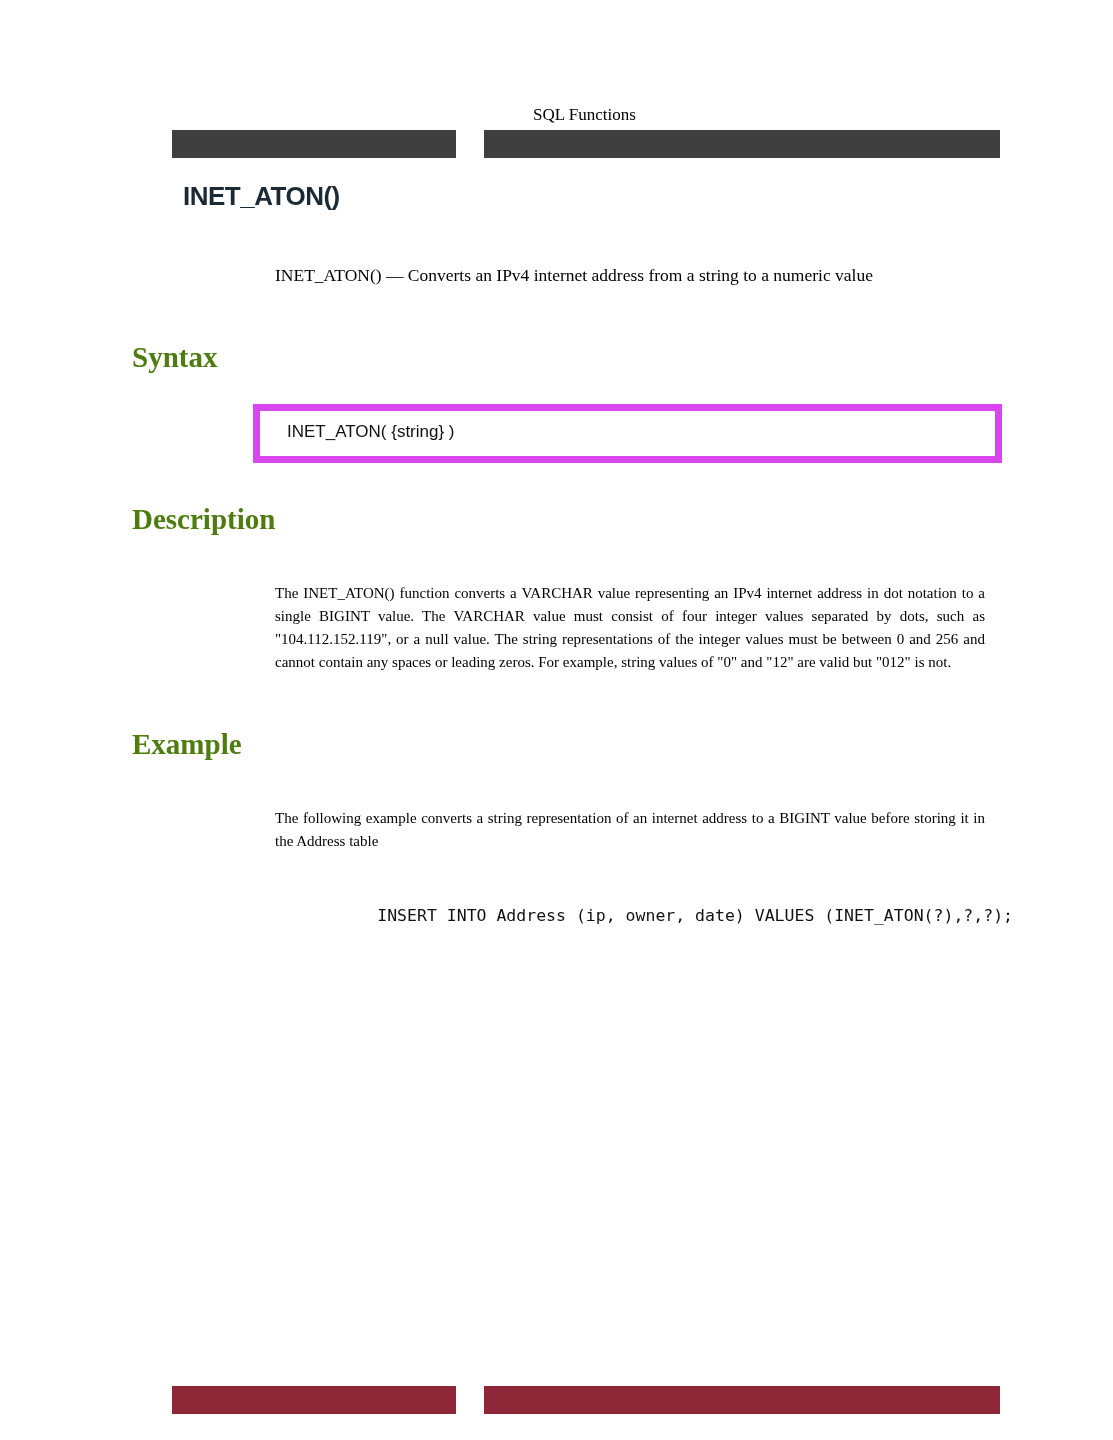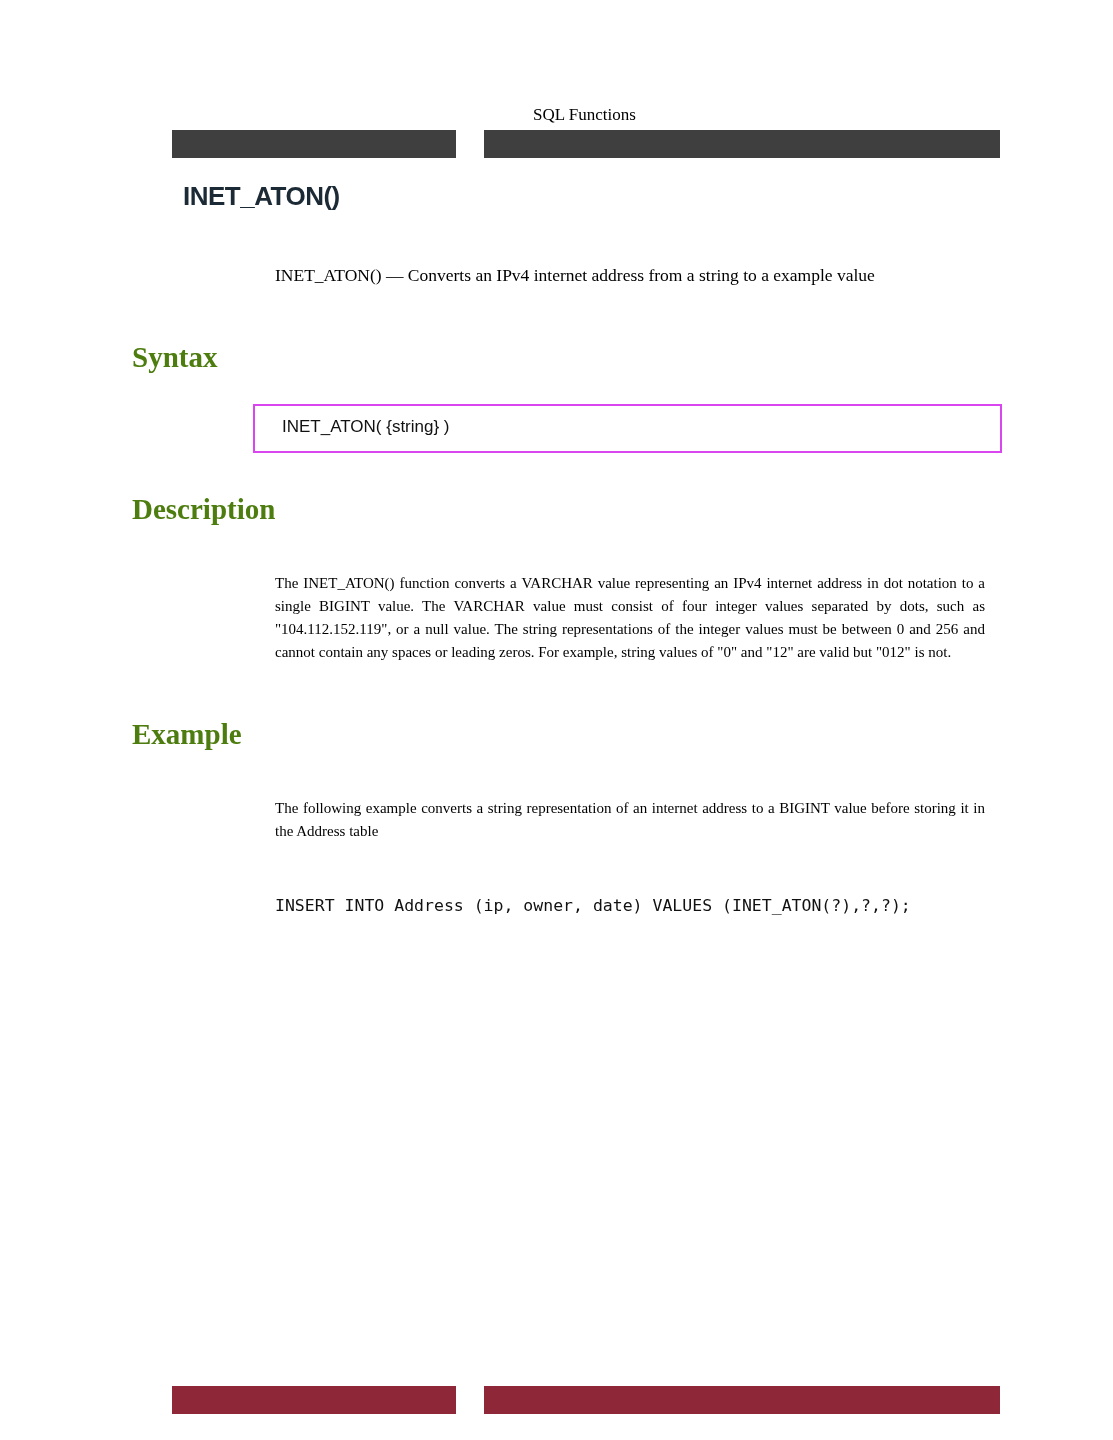--- a/index.html
+++ b/index.html
@@ -74,21 +74,21 @@
     margin-top: 26px;
     font-family: Liberation Serif, serif;
     font-weight: 700;
     font-size: 29px;
     line-height: 1.15;
     color: #4d7c0f;
   }
 
   .syntax-box {
     margin: 16px 125px 0 211px;
-    border: 2px solid #d946ef;
+    border: 7px solid #d946ef;
     background: #ffffff;
     padding: 11px 13px 13px 13px;
     font-family: "Liberation Sans", sans-serif;
     font-size: 17px;
     line-height: 1.2;
     color: #111111;
   }
 
   .body-para {
     margin: 18px 128px 0 219px;
@@ -98,40 +98,41 @@
   }
   .body-para + .body-para { margin-top: 15px; }
 
   .code-line {
     margin: 24px 100px 0 219px;
     font-family: "DejaVu Sans Mono", "Liberation Mono", monospace;
     font-size: 16.5px;
     line-height: 1.3;
     color: #111111;
     white-space: pre;
+    text-align: right;
   }
 </style>
 </head>
 <body>
 
 <div class="page">
 
   <div class="running-header">SQL Functions</div>
 
   <div class="rule rule-top">
     <div class="seg1"></div>
     <div class="gap"></div>
     <div class="seg2"></div>
   </div>
 
   <div class="content">
 
     <h1 class="doc-title">INET_ATON()</h1>
 
-    <p class="summary">INET_ATON() — Converts an IPv4 internet address from a string to a example value</p>
+    <p class="summary">INET_ATON() — Converts an IPv4 internet address from a string to a numeric value</p>
 
     <h2 class="sec-heading">Syntax</h2>
 
     <div class="syntax-box">
       <span>INET_ATON( {string} )</span>
     </div>
 
     <h2 class="sec-heading">Description</h2>
 
     <p class="body-para">The INET_ATON() function converts a VARCHAR value representing an IPv4 internet address in dot notation to a single BIGINT value. The VARCHAR value must consist of four integer values separated by dots, such as "104.112.152.119", or a null value. The string representations of the integer values must be between 0 and 256 and cannot contain any spaces or leading zeros. For example, string values of "0" and "12" are valid but "012" is not.</p>

